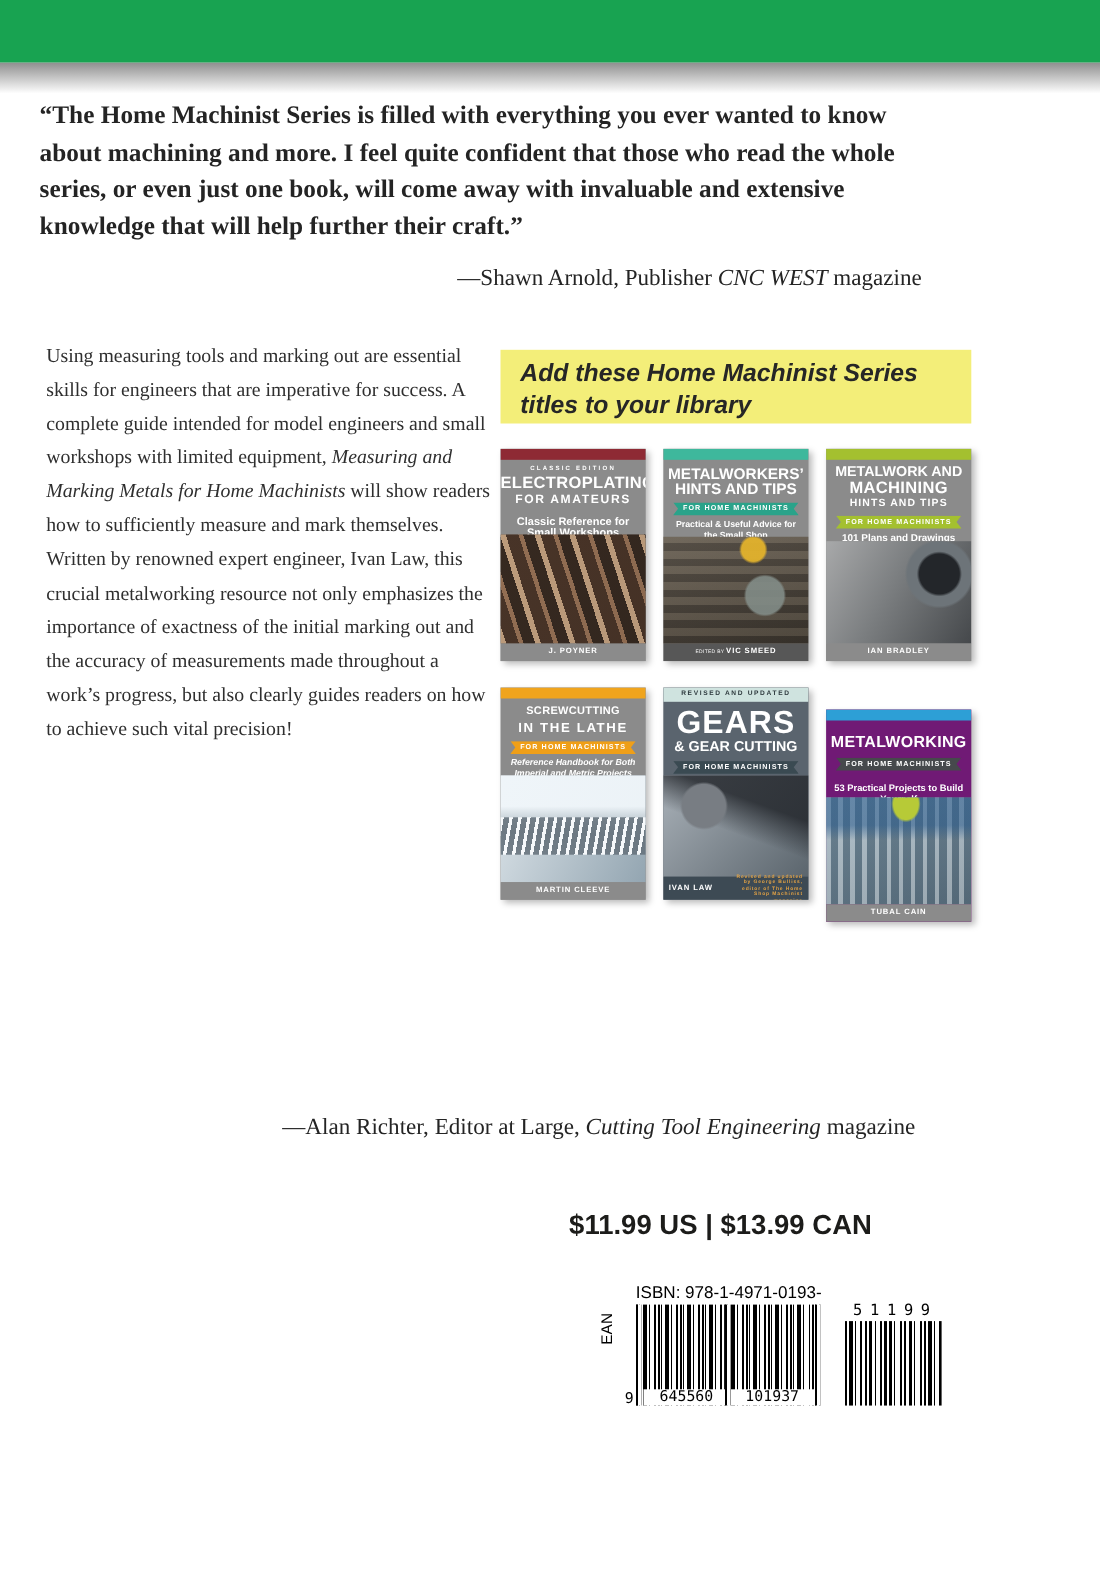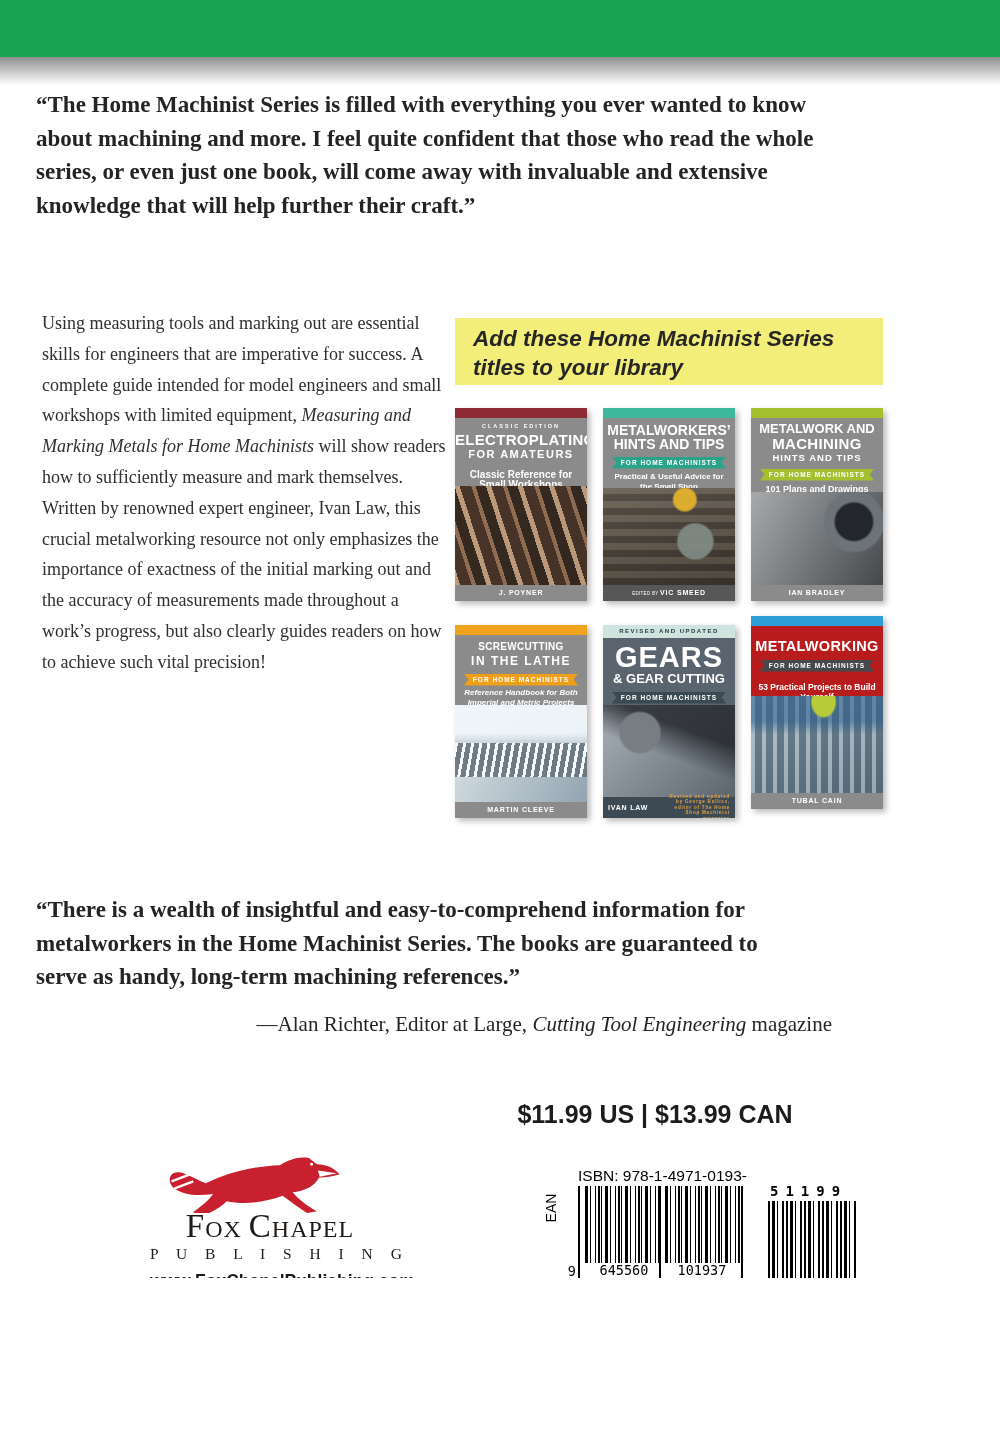--- a/index.html
+++ b/index.html
@@ -107,35 +107,38 @@
      repeating-linear-gradient(90deg,#000 0 2px,#fff 2px 3px,#000 3px 4px,#fff 4px 7px,
        #000 7px 10px,#fff 10px 12px,#000 12px 13px,#fff 13px 17px,#000 17px 18px,#fff 18px 20px);}
   .digit-strip{position:absolute;left:7px;right:5px;bottom:0;height:15px;background:#fff;
      display:flex;justify-content:space-around;align-items:flex-end;
      font-family:"DejaVu Sans Mono",monospace;font-size:13.5px;color:#000;}
   .guard{position:absolute;bottom:0;width:5px;height:100%;
      background:repeating-linear-gradient(90deg,#000 0 2px,#fff 2px 5px);}
   .g-left{left:0;} .g-mid{left:81px;} .g-right{right:0;}
   .lead-digit{position:absolute;left:560px;top:1263px;width:16px;text-align:right;
      font-family:"DejaVu Sans Mono",monospace;font-size:13.5px;color:#000;}
-  .supp-digits{position:absolute;left:770px;top:1183px;width:88px;text-align:left;
-     font-family:"DejaVu Sans Mono",monospace;font-size:14px;letter-spacing:7px;color:#000;font-weight:bold;}
+  .supp-digits{position:absolute;left:770px;top:1183px;width:88px;text-align:center;
+     font-family:"DejaVu Sans Mono",monospace;font-size:14px;letter-spacing:7px;color:#000;}
   .bars-supp{position:absolute;left:768px;top:1201px;width:88px;height:83px;background:
      repeating-linear-gradient(90deg,#000 0 2px,#fff 2px 4px,#000 4px 7px,#fff 7px 9px,
        #000 9px 10px,#fff 10px 14px,#000 14px 16px,#fff 16px 18px);}
 </style>
 </head>
 <body>
 
 <div id="cover">
 
   <div class="green-band" style="background: rgb(24, 163, 81);"></div>
   <div class="band-shadow"></div>
 
   <div class="quote quote-1">“The Home Machinist Series is filled with everything you ever wanted to know about machining and more. I feel quite confident that those who read the whole series, or even just one book, will come away with invaluable and extensive knowledge that will help further their craft.”</div>
+  <div class="attrib attrib-1">
+    <span>—Shawn Arnold, Publisher </span><i>CNC WEST</i><span> magazine</span>
+  </div>
 
   <div class="descr">
     <span>Using measuring tools and marking out are essential skills for engineers that are imperative for success. A complete guide intended for model engineers and small workshops with limited equipment, </span><i>Measuring and Marking Metals for Home Machinists</i><span> will show readers how to sufficiently measure and mark themselves. Written by renowned expert engineer, Ivan Law, this crucial metalworking resource not only emphasizes the importance of exactness of the initial marking out and the accuracy of measurements made throughout a work’s progress, but also clearly guides readers on how to achieve such vital precision!</span>
   </div>
 
   <div class="promo" style="background: rgb(243, 238, 121);">
     <div>
       <span>Add these </span><span>Home Machinist Series</span>
     </div>
     <div>titles to your library</div>
@@ -197,57 +200,37 @@
       <div class="t-lg">&amp; GEAR CUTTING</div>
       <div><span class="ribbon" style="background: rgb(58, 74, 82);">FOR HOME MACHINISTS</span></div>
     </div>
     <div class="photo photo-4"></div>
     <div class="foot foot-split" style="height: 21px; background: rgb(61, 74, 84);">
       <span>IVAN LAW</span>
       <span class="credit">Revised and updated by George Bulliss, editor of The Home Shop Machinist magazine</span>
     </div>
   </div>
 
-  <div class="card" style="left: 751px; top: 616px; background: #b91c1c;">
+  <div class="card" style="left: 751px; top: 645px; background: #701a75;">
     <div class="band" style="background: rgb(45, 159, 214);"></div>
     <div class="hdr">
       <div class="t-xl" style="margin-top:12px;font-size:14.5px;">METALWORKING</div>
       <div><span class="ribbon" style="background: rgb(70, 73, 76);">FOR HOME MACHINISTS</span></div>
       <div class="tagline" style="margin-top:10px;font-size:8.5px;">53 Practical Projects to Build Yourself</div>
     </div>
     <div class="photo photo-5"></div>
     <div class="foot" style="background: rgb(139, 139, 139);">TUBAL CAIN</div>
   </div>
 
-  <div class="quote quote-2">“There is a wealth of insightful and easy-to-comprehend information for metalworkers in the Home Machinist Series. The books are guaranteed to serve as handy, long-term machining references.”</div>
   <div class="attrib attrib-2">
     <span>—Alan Richter, Editor at Large, </span><i>Cutting Tool Engineering</i><span> magazine</span>
   </div>
 
   <div class="price">$11.99 US | $13.99 CAN</div>
 
-  <div class="logo">
-    <svg width="212" height="56" viewBox="0 0 230 62">
-      <path fill="#c8202f" d="M8,34 C1,28 3,15 15,17 C24,19 33,25 44,29
-        C66,18 96,10 126,9 C136,3 146,-1 158,1 L167,8
-        C177,8 186,12 192,19 C184,22 177,22 169,23
-        C165,32 153,38 140,39 C147,47 157,55 167,60 L156,62
-        C145,55 136,48 129,43 C107,51 85,53 67,49
-        C59,57 48,63 36,66 L30,61 C40,54 48,47 52,41
-        C36,43 20,43 8,34 Z"></path>
-      <path stroke="#ffffff" stroke-width="2.6" fill="none" d="M6,27 L27,19 M9,35 L30,27"></path>
-      <path fill="#ffffff" d="M168,15 L189,18 L170,22 Z"></path>
-      <circle fill="#ffffff" cx="161" cy="8" r="1.6"></circle>
-    </svg>
-    <div class="wordmark">
-      <span class="big">F</span><span>OX </span><span class="big">C</span><span>HAPEL</span>
-    </div>
-    <div class="pub-line">P U B L I S H I N G</div>
-    <div class="website">www.FoxChapelPublishing.com</div>
-  </div>
 
   <div class="isbn-label">ISBN: 978-1-4971-0193-7</div>
   <div class="ean-label">EAN</div>
 
   <div class="bars-main">
     <div class="digit-strip">
       <span>645560</span>
       <span>101937</span>
     </div>
     <div class="guard g-left"></div>

